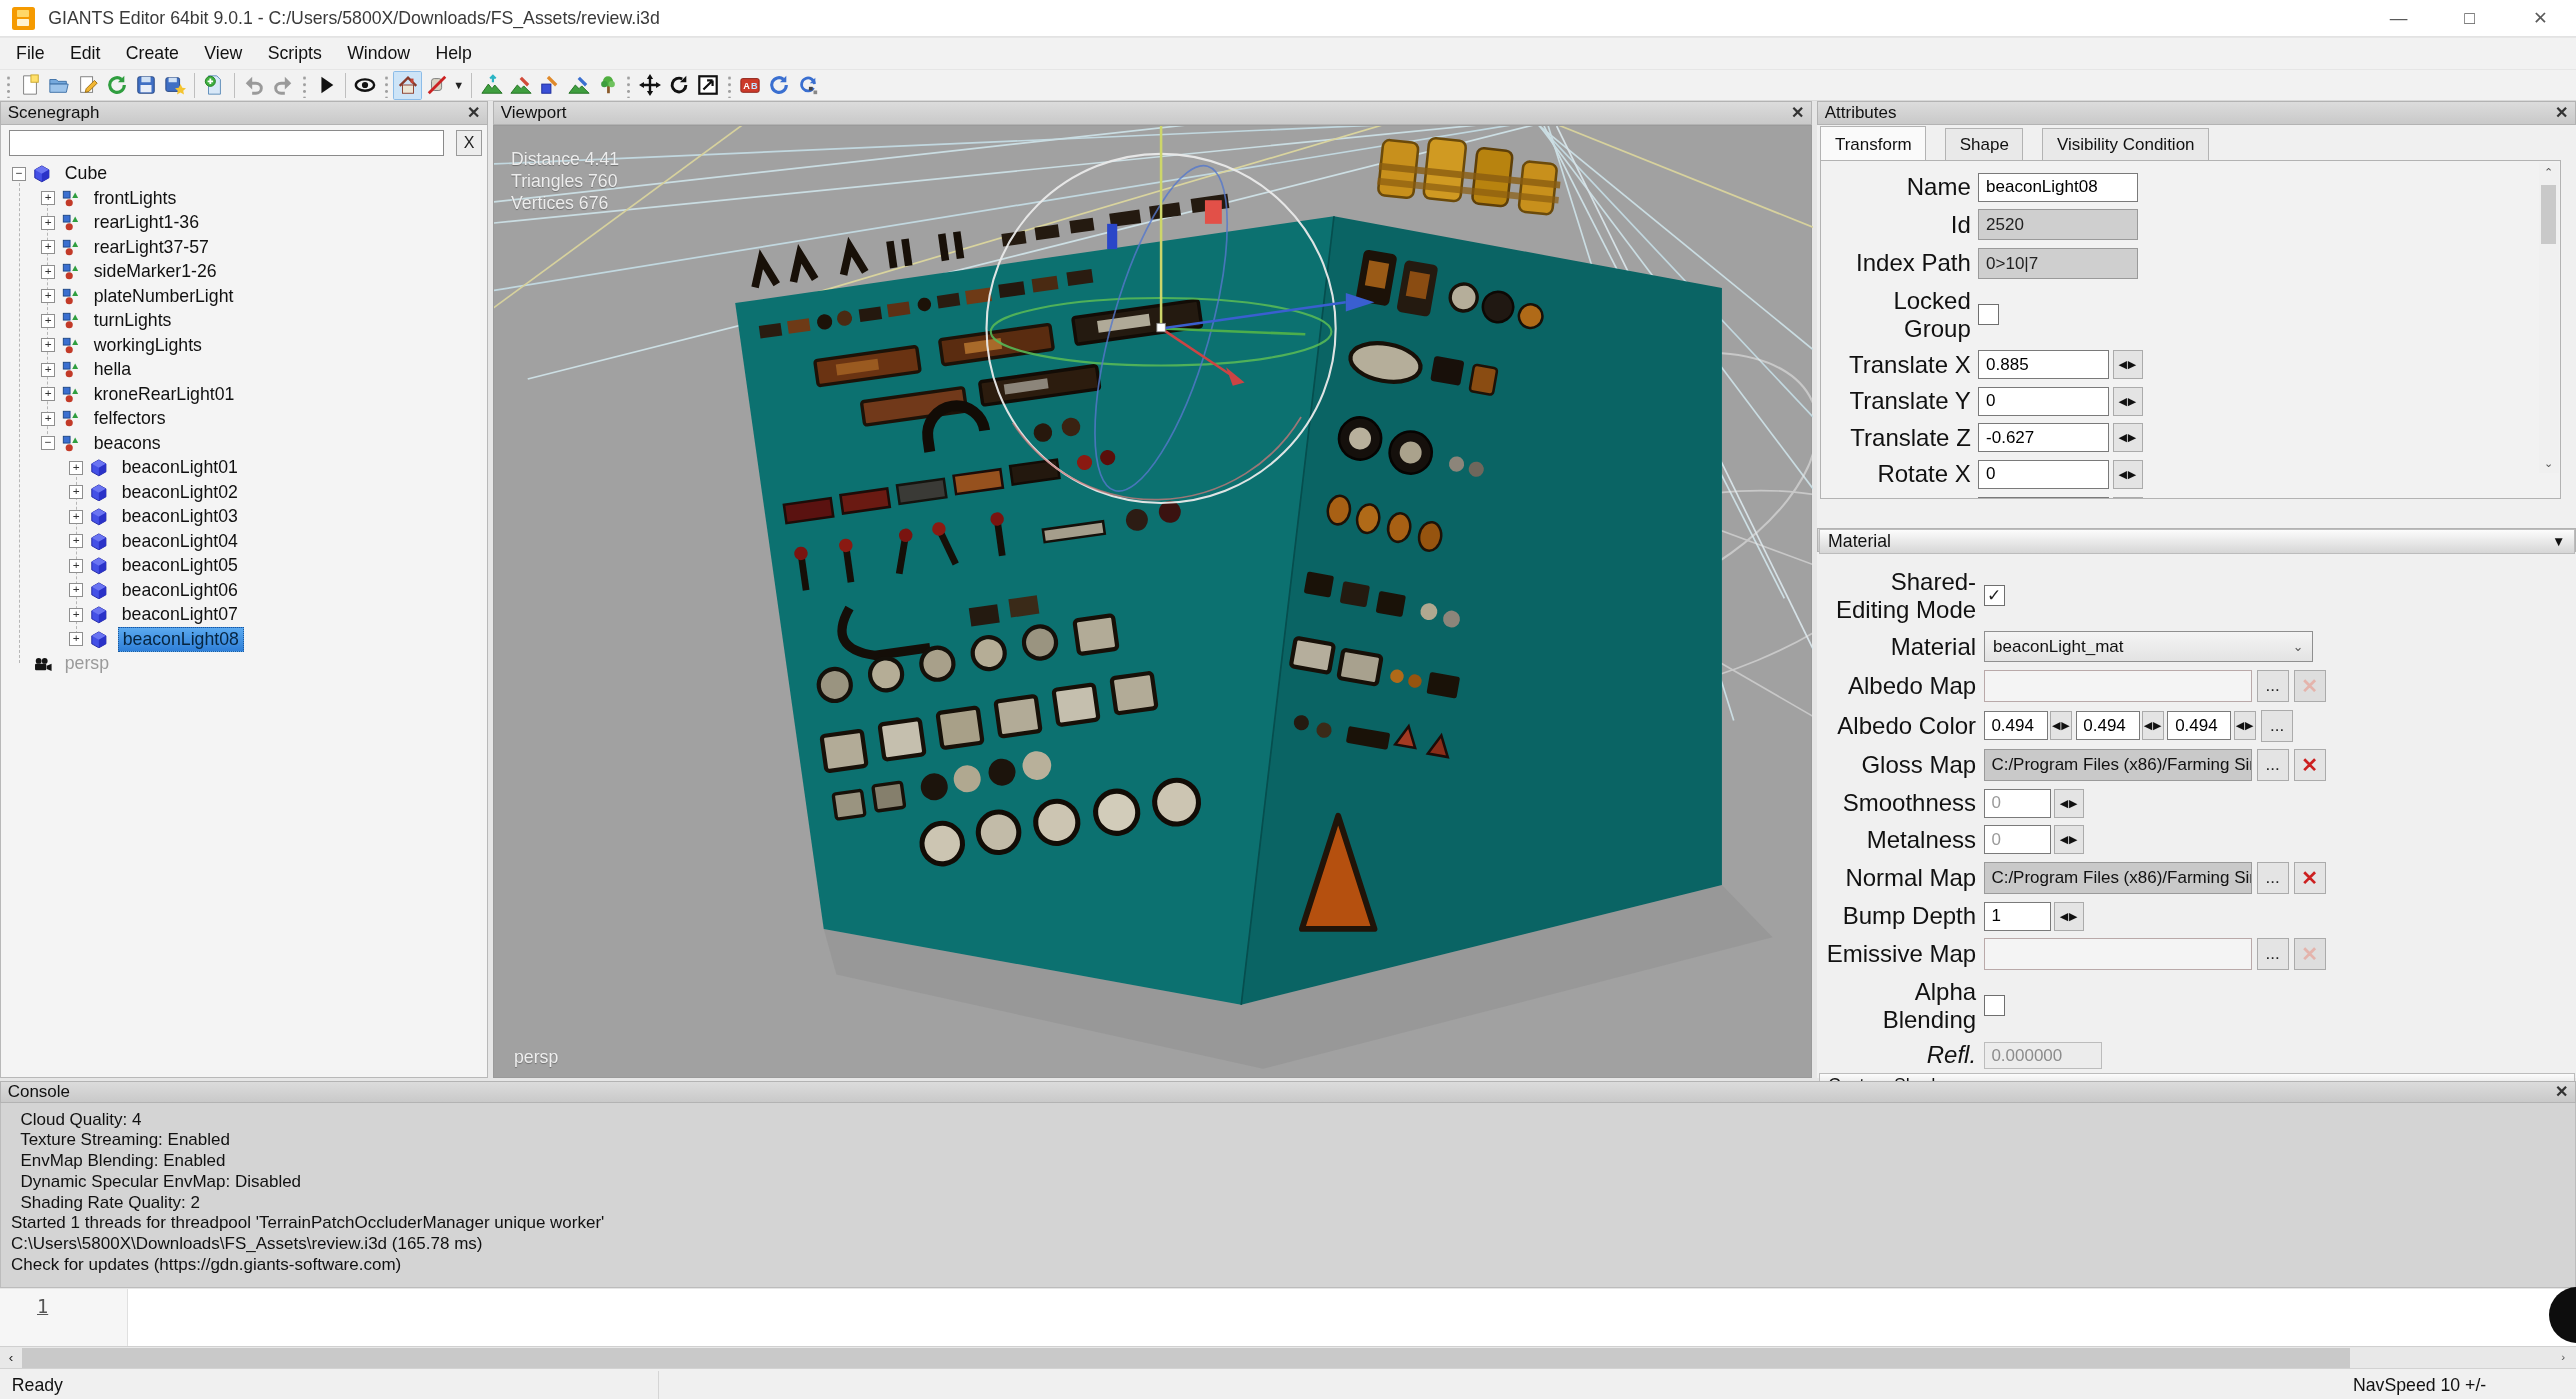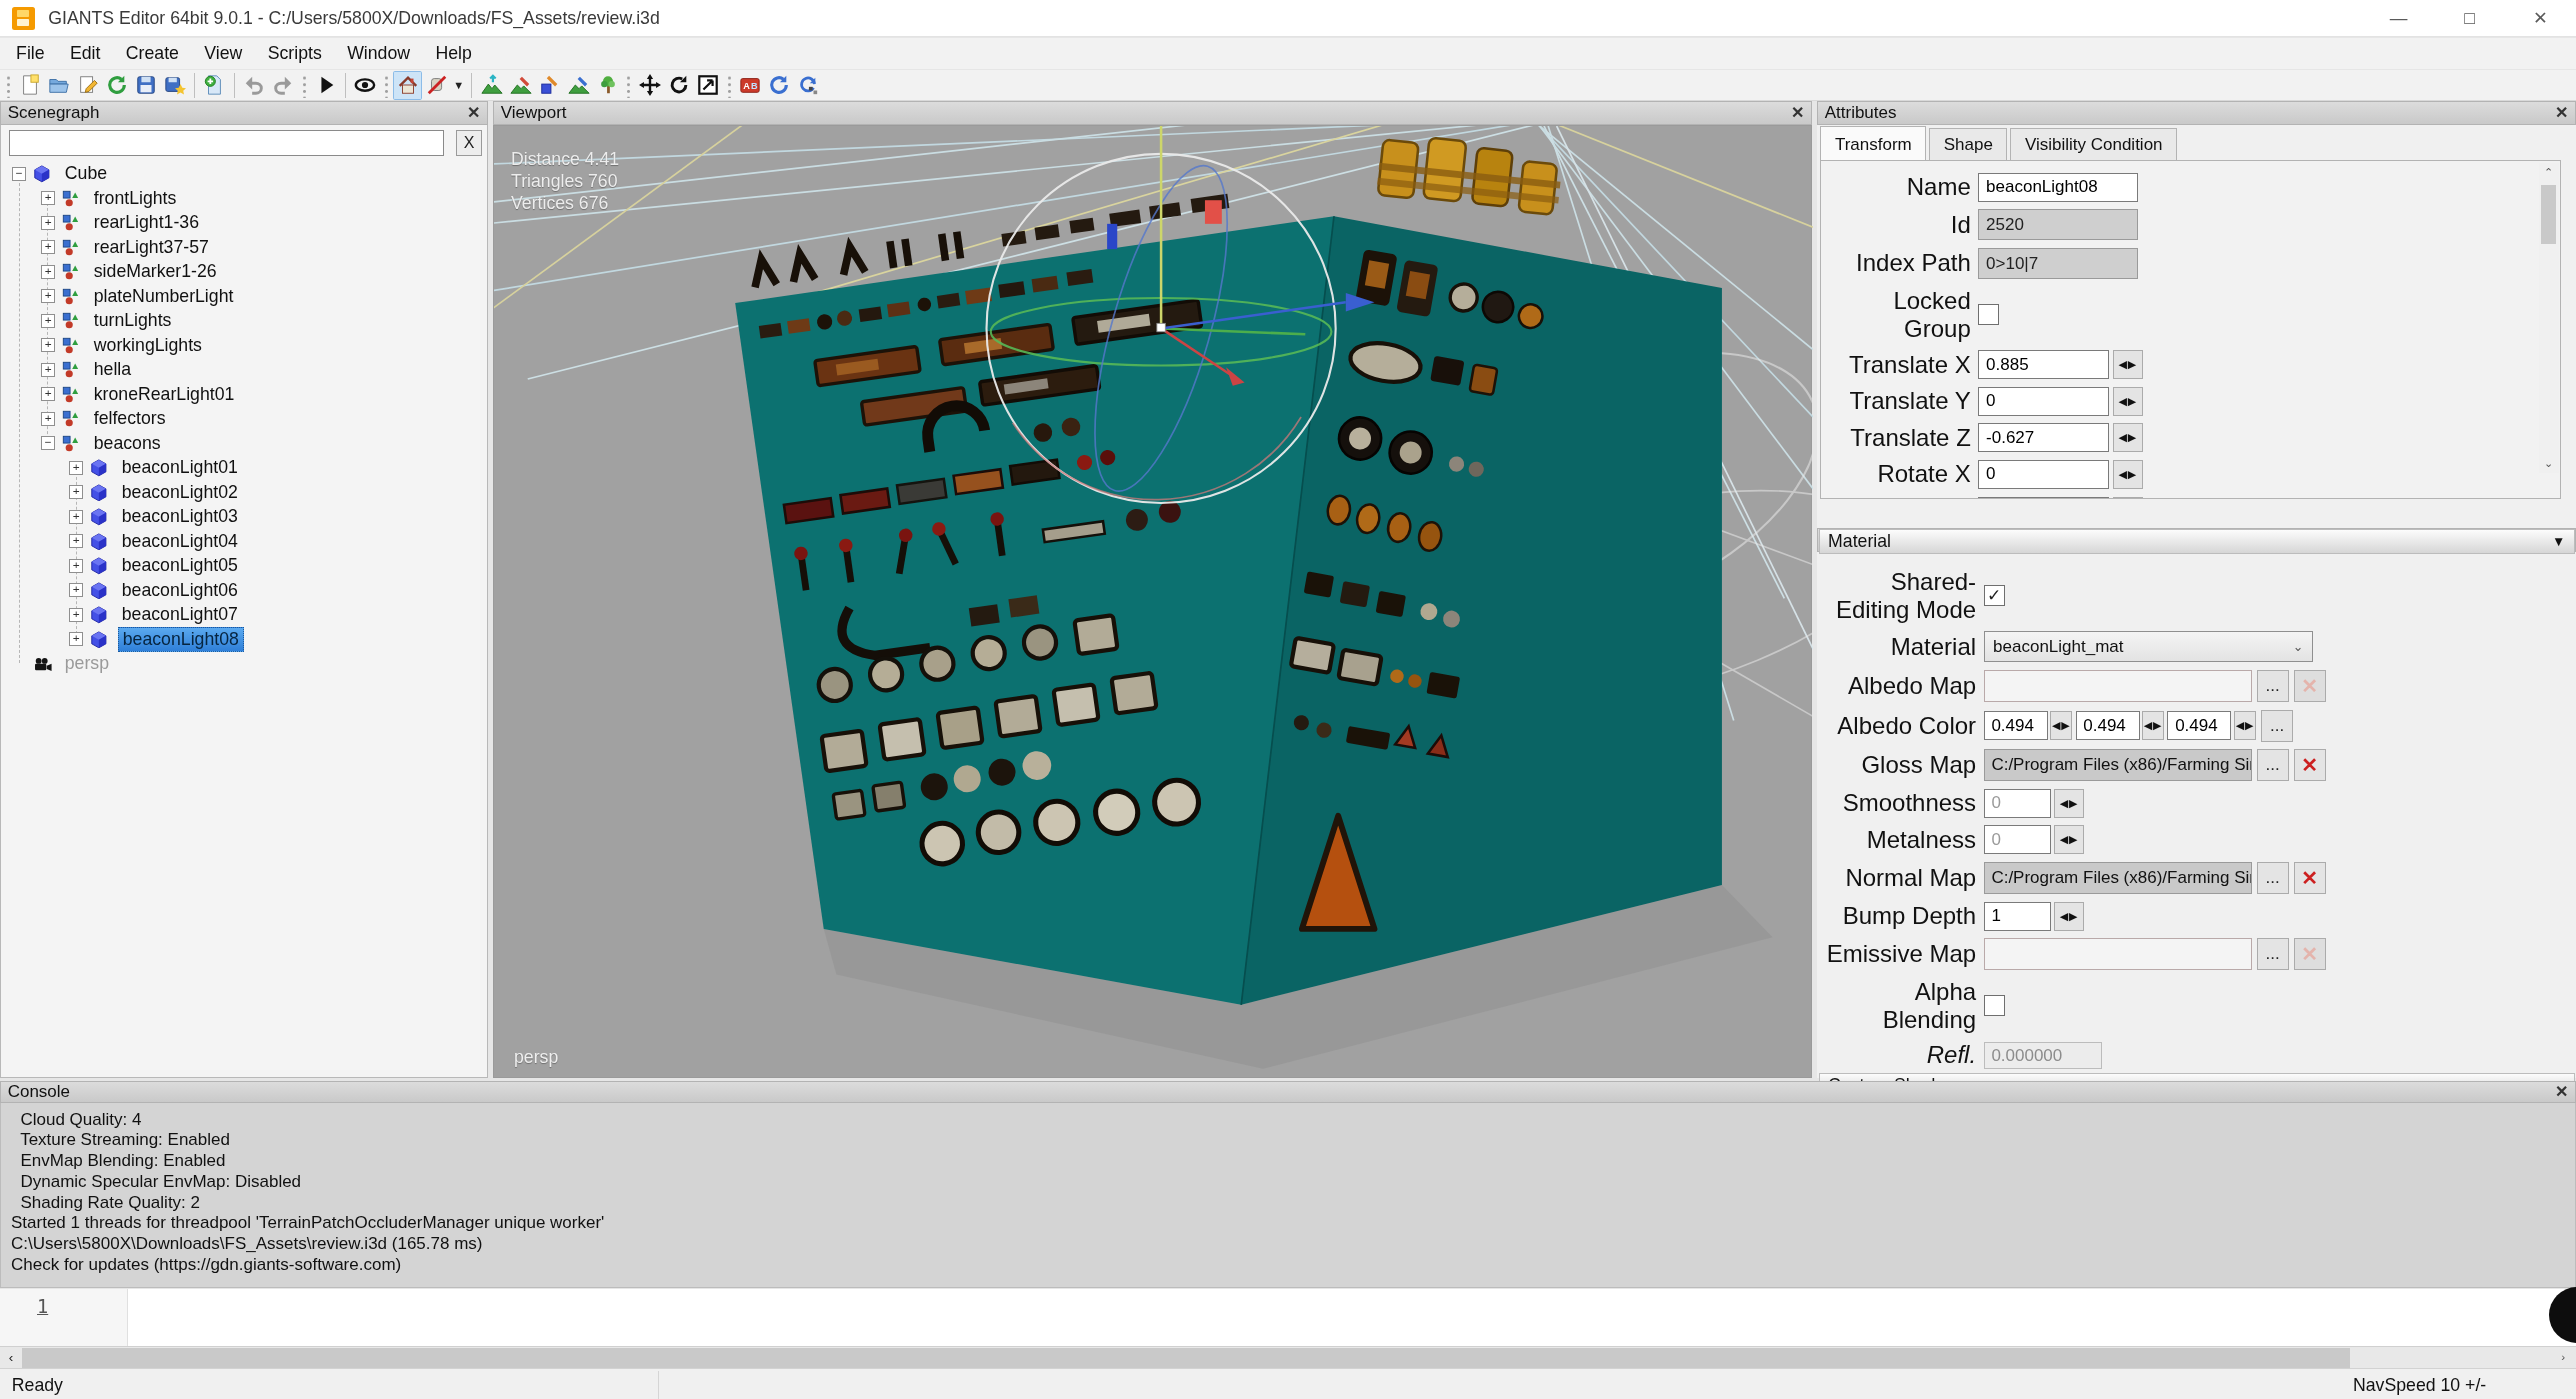--- a/index.html
+++ b/index.html
@@ -51,21 +51,21 @@
 
   
   .viewport { position:absolute; left:493px; top:101px; width:1319px; height:977px; }
   .vp-canvas { position:absolute; left:0; top:23.6px; width:1319px; height:953px; background:#a1a1a1; border:0.8px solid #9a9a9a; }
   .vp-stats { position:absolute; left:17px; top:10px; font-size:17.7px; color:#ededed; line-height:22px; text-shadow:0 0.8px 0.8px rgba(80,80,80,.6);margin-top:12px; }
   .vp-cam-label { position:absolute; left:20px; bottom:8.4px; font-size:17.7px; color:#efefef; text-shadow:0 0.8px 0.8px rgba(80,80,80,.6); }
 
   
   .attributes { position:absolute; left:1817px; top:101px; width:759px; height:977px; background:#f0f0f0; }
   .attr-tabs { position:absolute; left:3.4px; top:27px; height:32px; display:flex; align-items:flex-end; }
-  .tab { font-size:17px; padding:5.9px 13.5px 5px; background:#e9e9e9; border:0.8px solid #b3b3b3; border-bottom:none; margin-right:3px; color:#111; }
+  .tab { font-size:17px; padding:5.9px 13.5px 5px; background:#e9e9e9; border:0.8px solid #b3b3b3; border-bottom:none; margin-right:19px; color:#111; }
   .tab.active { background:#fafafa; padding-top:7.6px; }
   .transform-pane { position:absolute; left:3.4px; top:59px; width:741px; height:339px; background:#f2f2f2; border:0.8px solid #b3b3b3; padding:11.8px 0 0 0; overflow:hidden; }
   .form-row { display:flex; align-items:center; margin-bottom:7.6px; }
   .form-label { width:157px; text-align:right; padding-right:7.6px; font-size:24px; flex:none; }
   .txt-input { height:29px; border:0.8px solid #7a7a7a; background:#fff; font-size:17px; padding:0 6.7px; font-family:"Liberation Sans",sans-serif; }
   .w-name { width:160px; }
   .ro-field { height:31px; width:160px; border:0.8px solid #9a9a9a; background:#cfcfcf; font-size:17px; padding:5px 6.7px; color:#222; }
   .spin-input { width:131px; }
   .spin-btn { width:30px; height:29px; border:0.8px solid #ababab; background:#e4e4e4; margin-left:3.4px; display:flex; align-items:center; justify-content:center; font-size:11px; letter-spacing:0.8px; color:#111; flex:none; }
   .checkbox { width:21px; height:21px; border:0.8px solid #6f6f6f; background:#fff; display:flex; align-items:center; justify-content:center; font-size:17px; color:#222; flex:none; }

